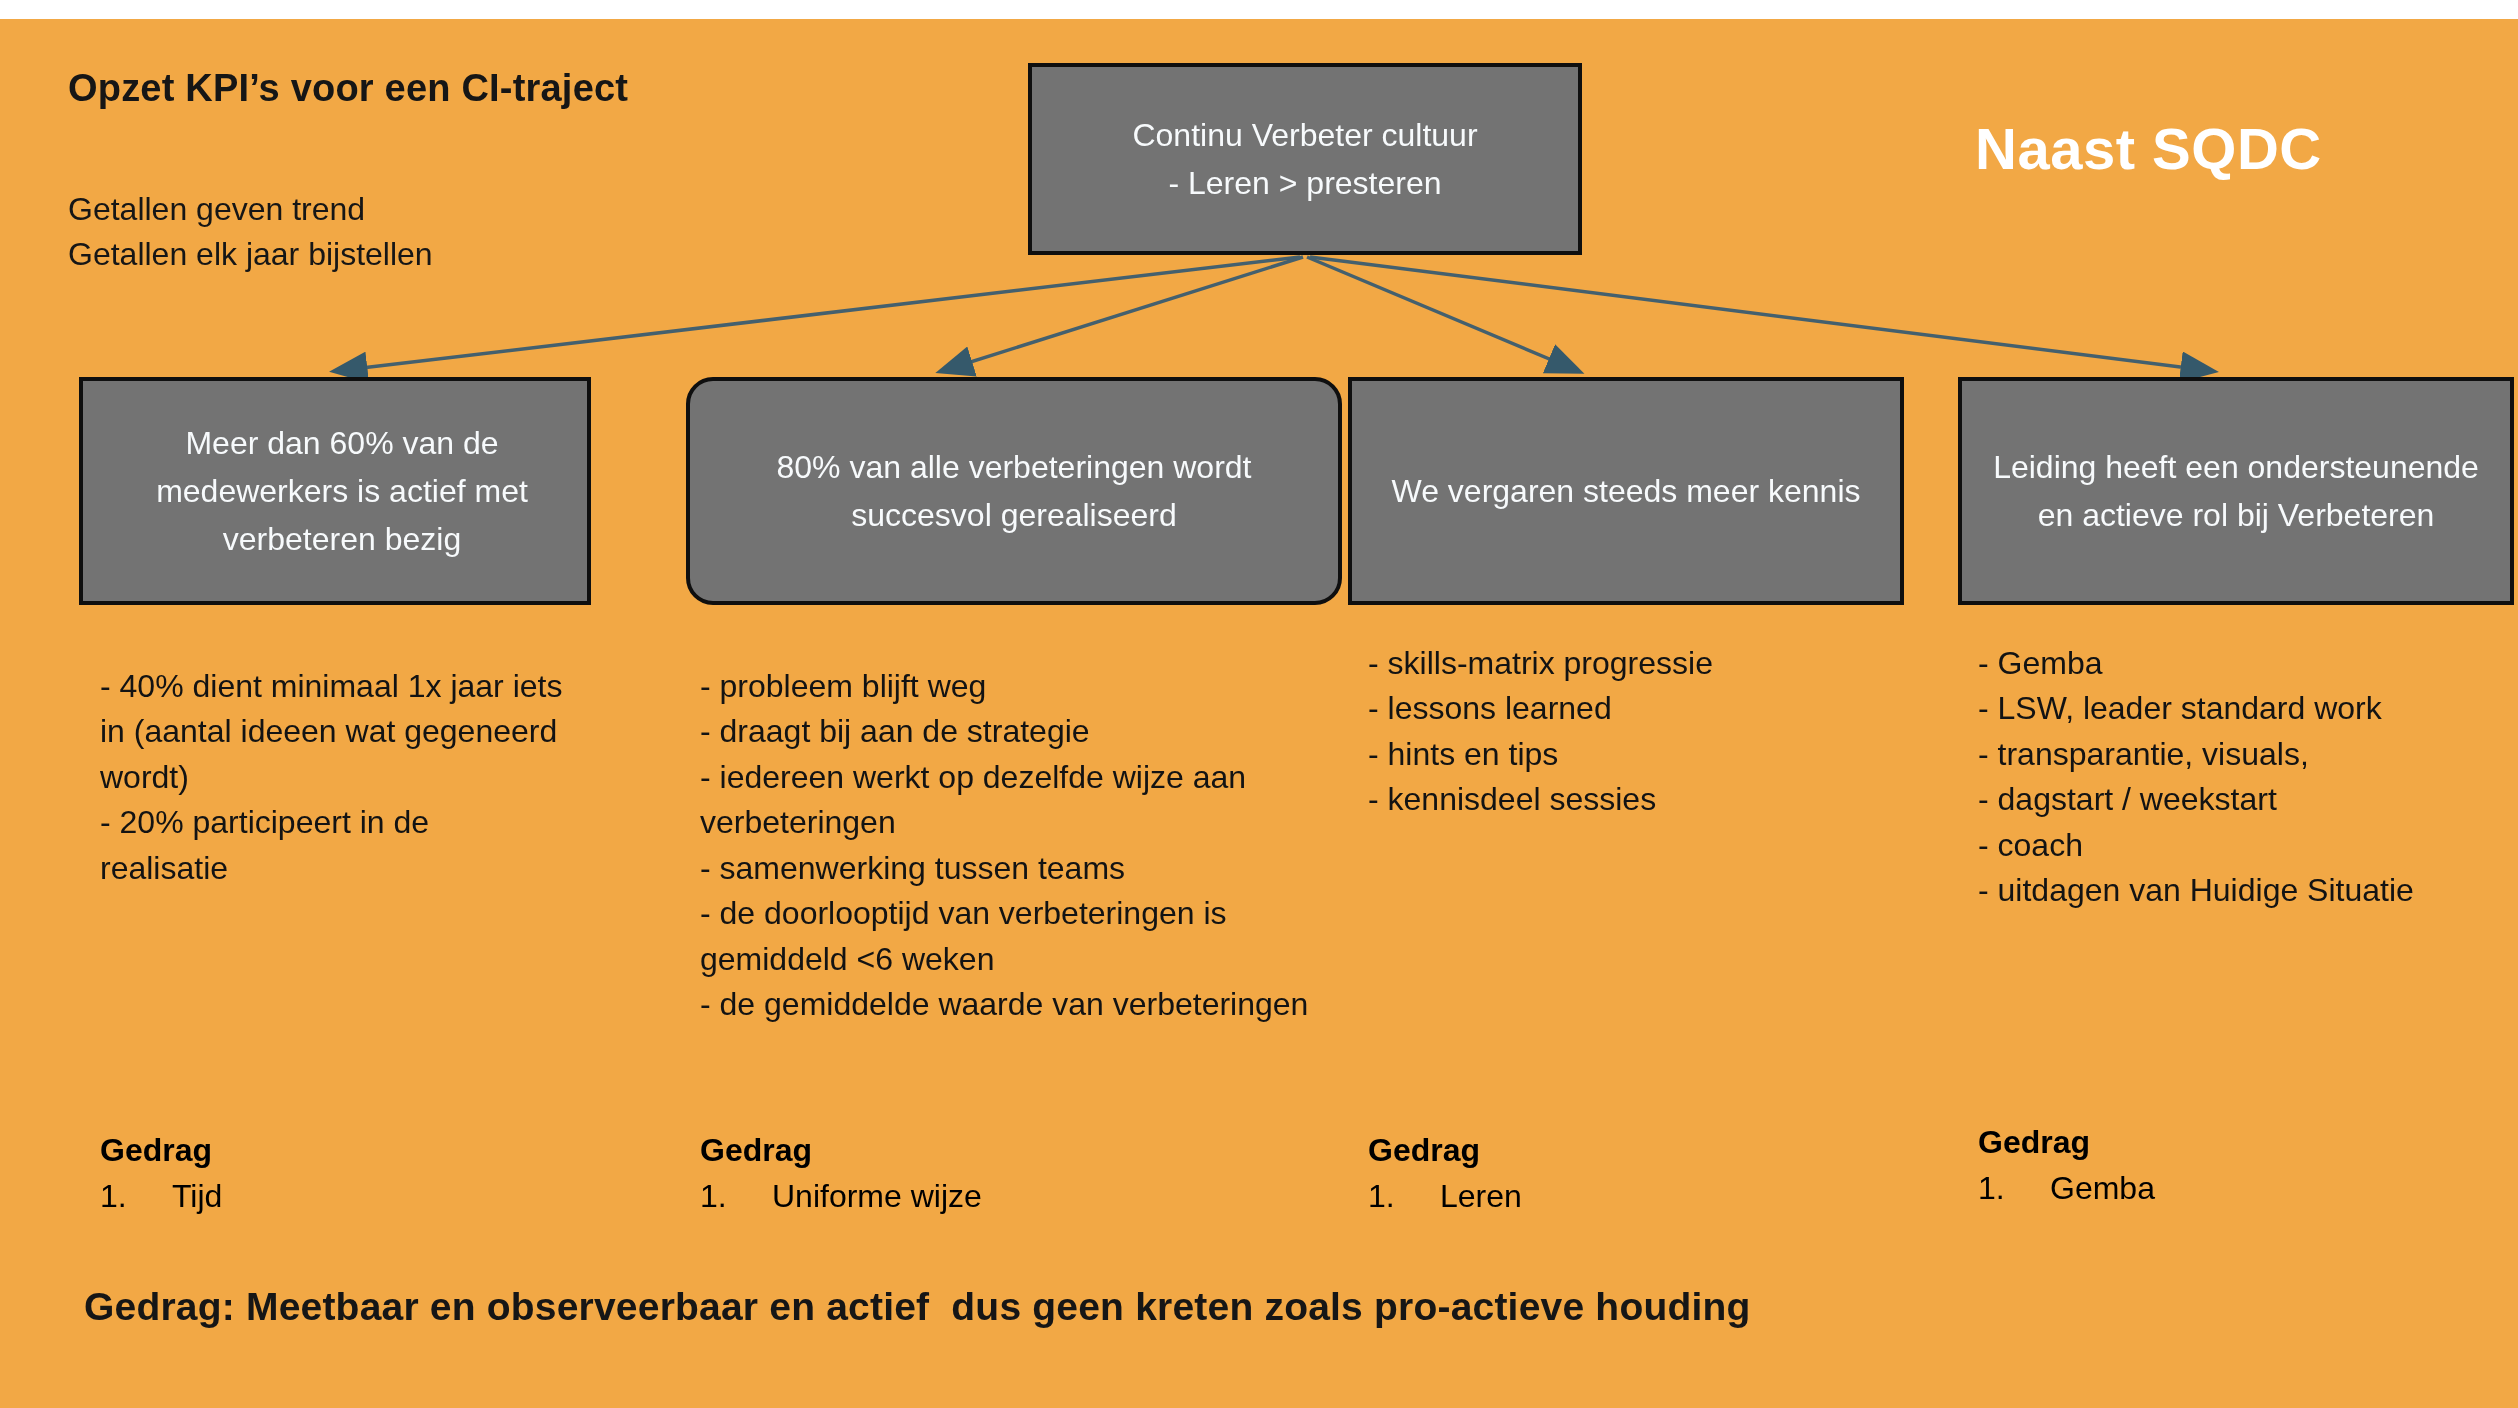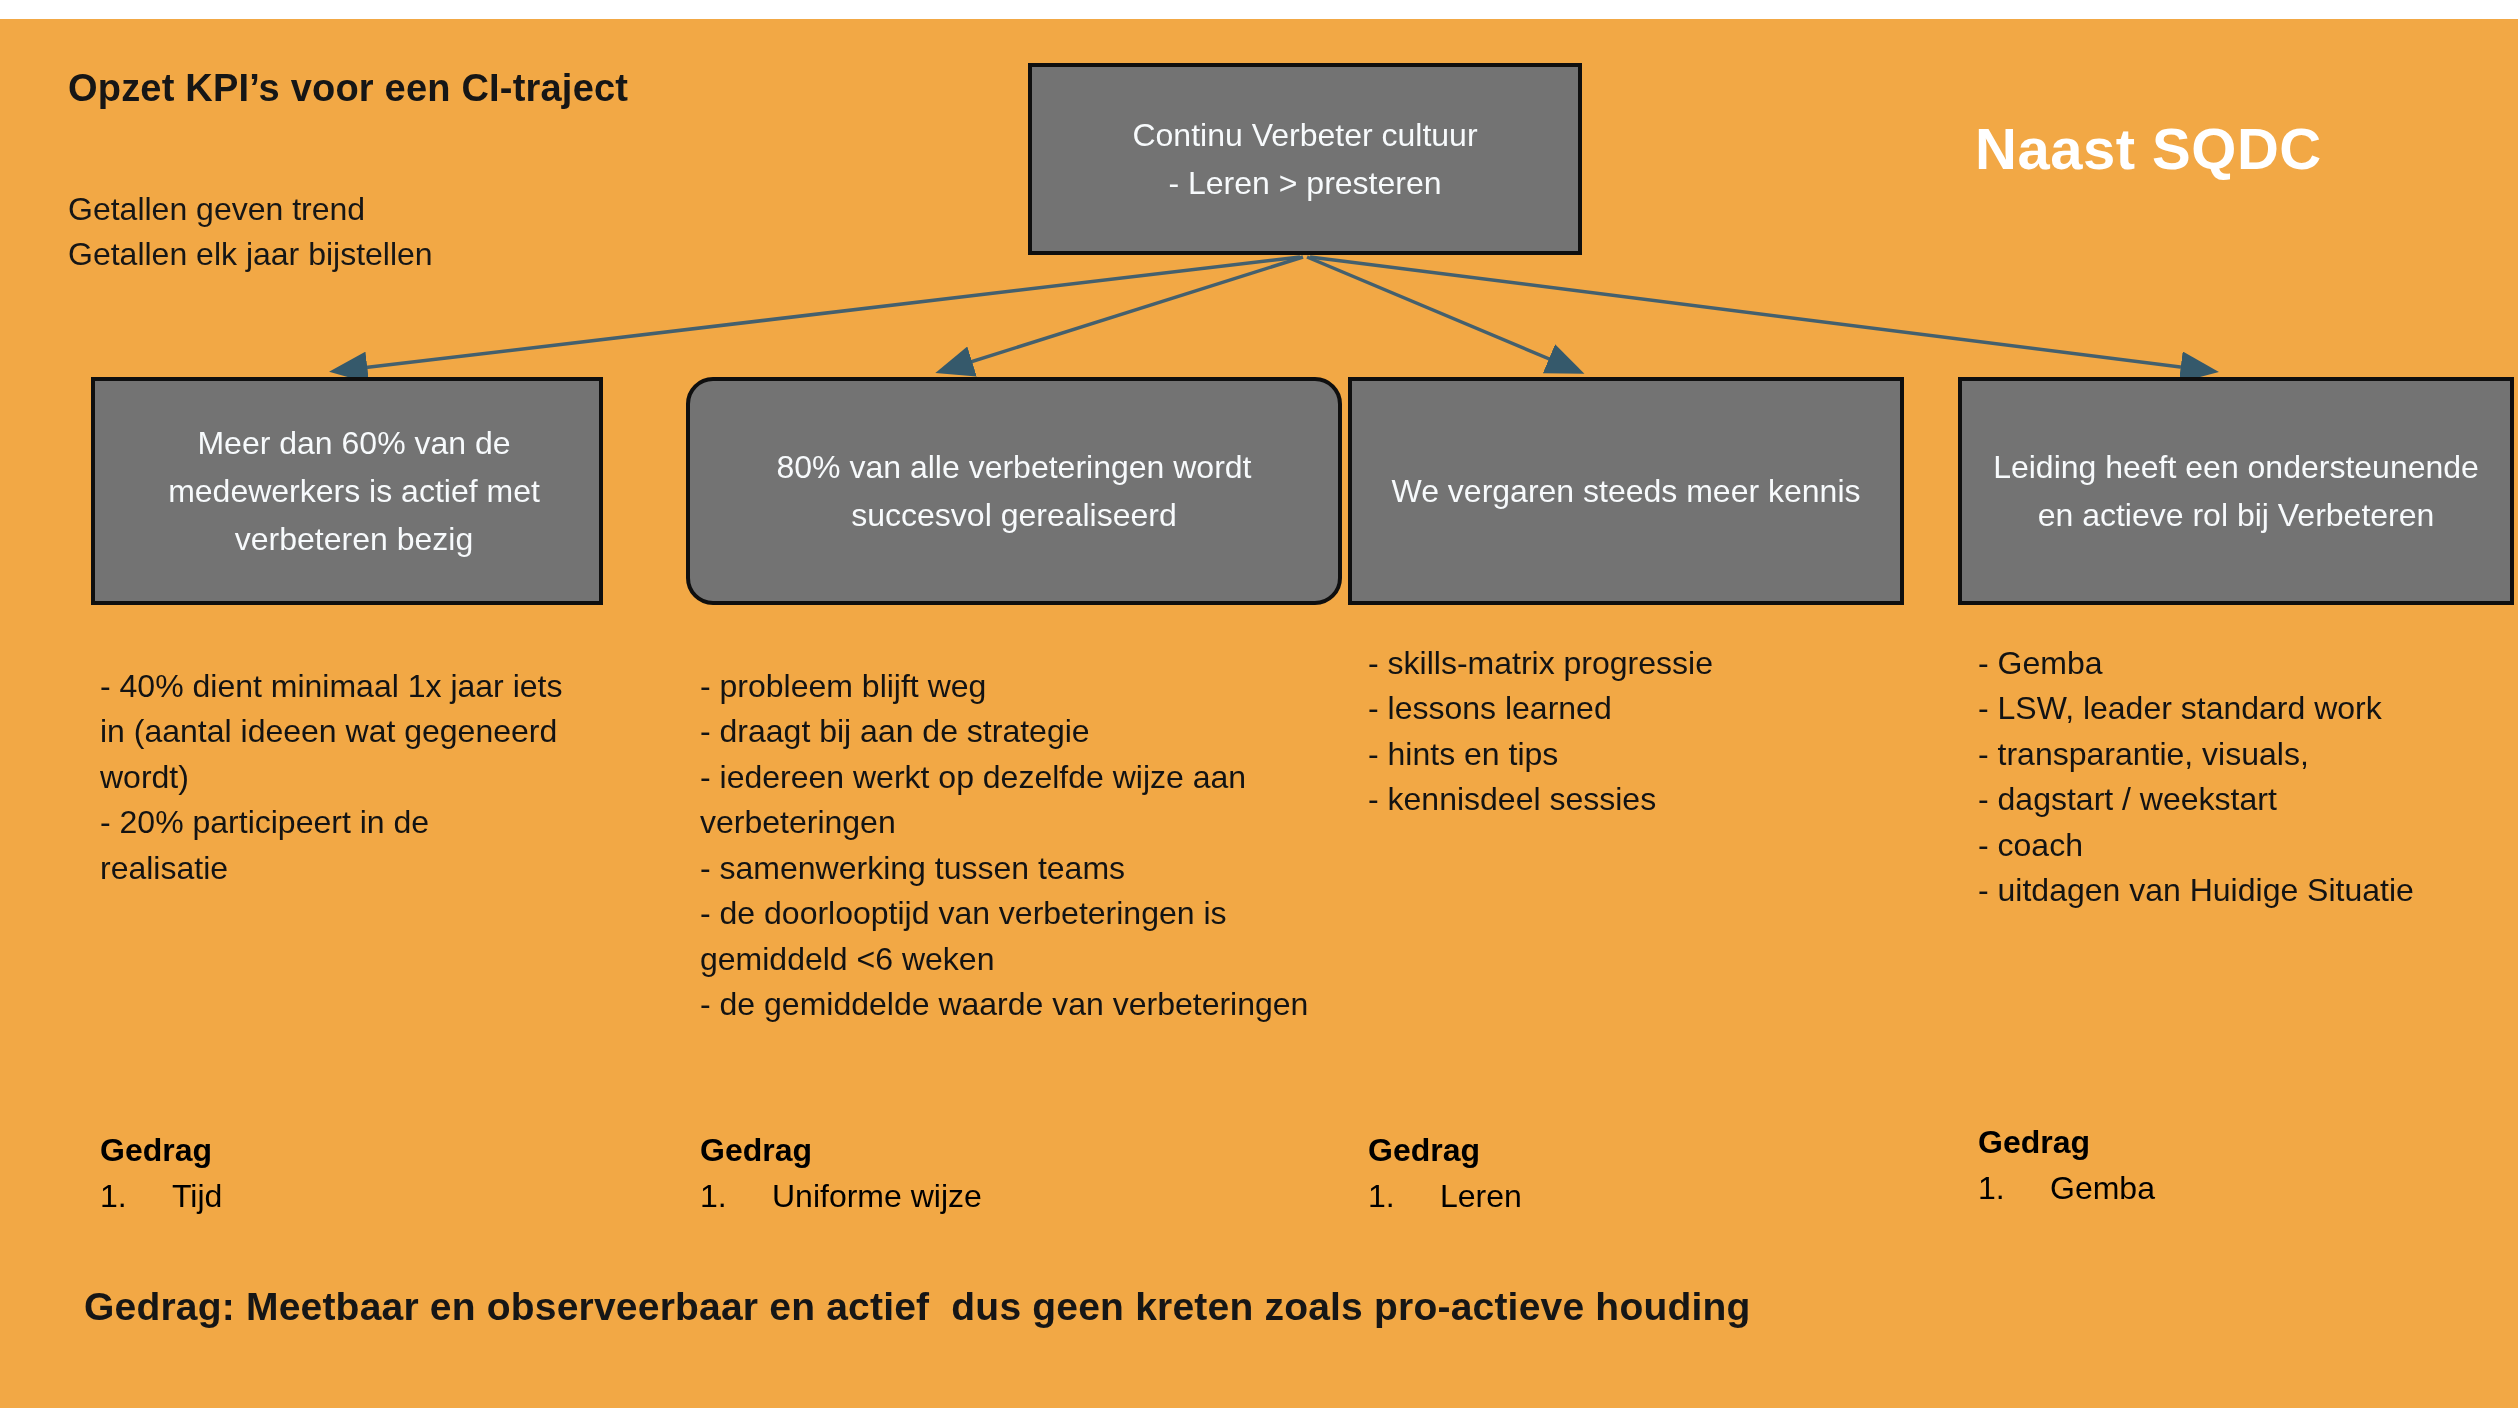--- a/index.html
+++ b/index.html
@@ -29,21 +29,21 @@
     background:#737373;
     border:4px solid #0F0F0F;
     color:#F7FAFC;
     display:flex;align-items:center;justify-content:center;text-align:center;
     font-size:32px;line-height:1.5;
     box-sizing:border-box;
     padding:10px 26px;
   }
   .root-box{left:1028px;top:44px;width:554px;height:192px;}
   .child-box{top:358px;height:228px;}
-  .b0{left:91px;width:512px;padding-left:40px;}
+  .b0{left:79px;width:512px;padding-left:40px;}
   .b1{left:686px;width:656px;font-weight:normal;border-radius:27px;}
   .b2{left:1348px;width:556px;}
   .b3{left:1958px;width:556px;}
   .arrows{position:absolute;left:0;top:0;width:2518px;height:1408px;pointer-events:none;}
   .bullets{
     position:absolute;
     font-size:32px;line-height:1.42;color:#131313;
   }
   .l0{left:100px;top:645px;width:465px;}
   .l1{left:700px;top:645px;width:625px;}

